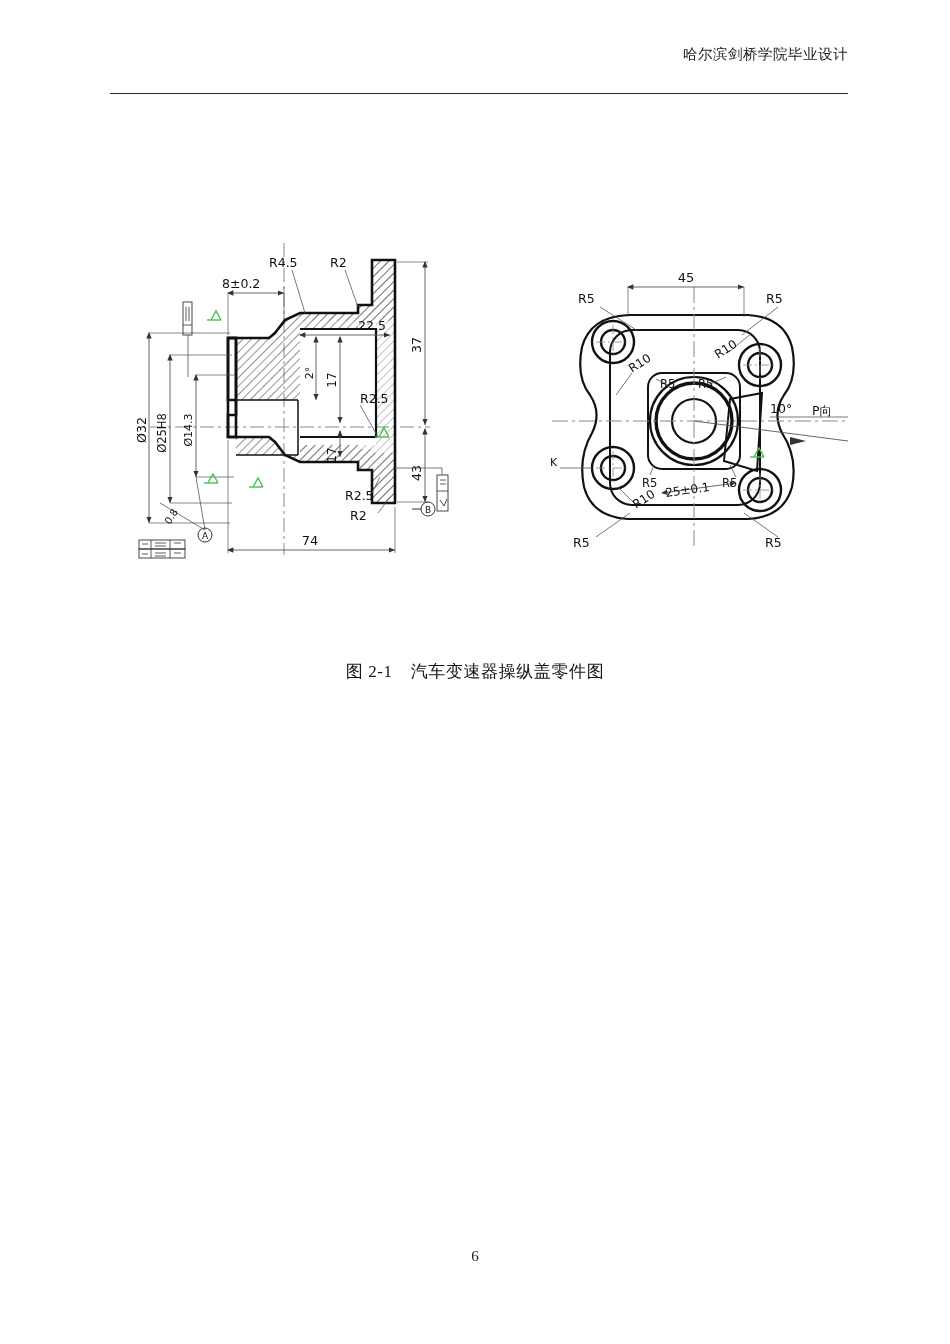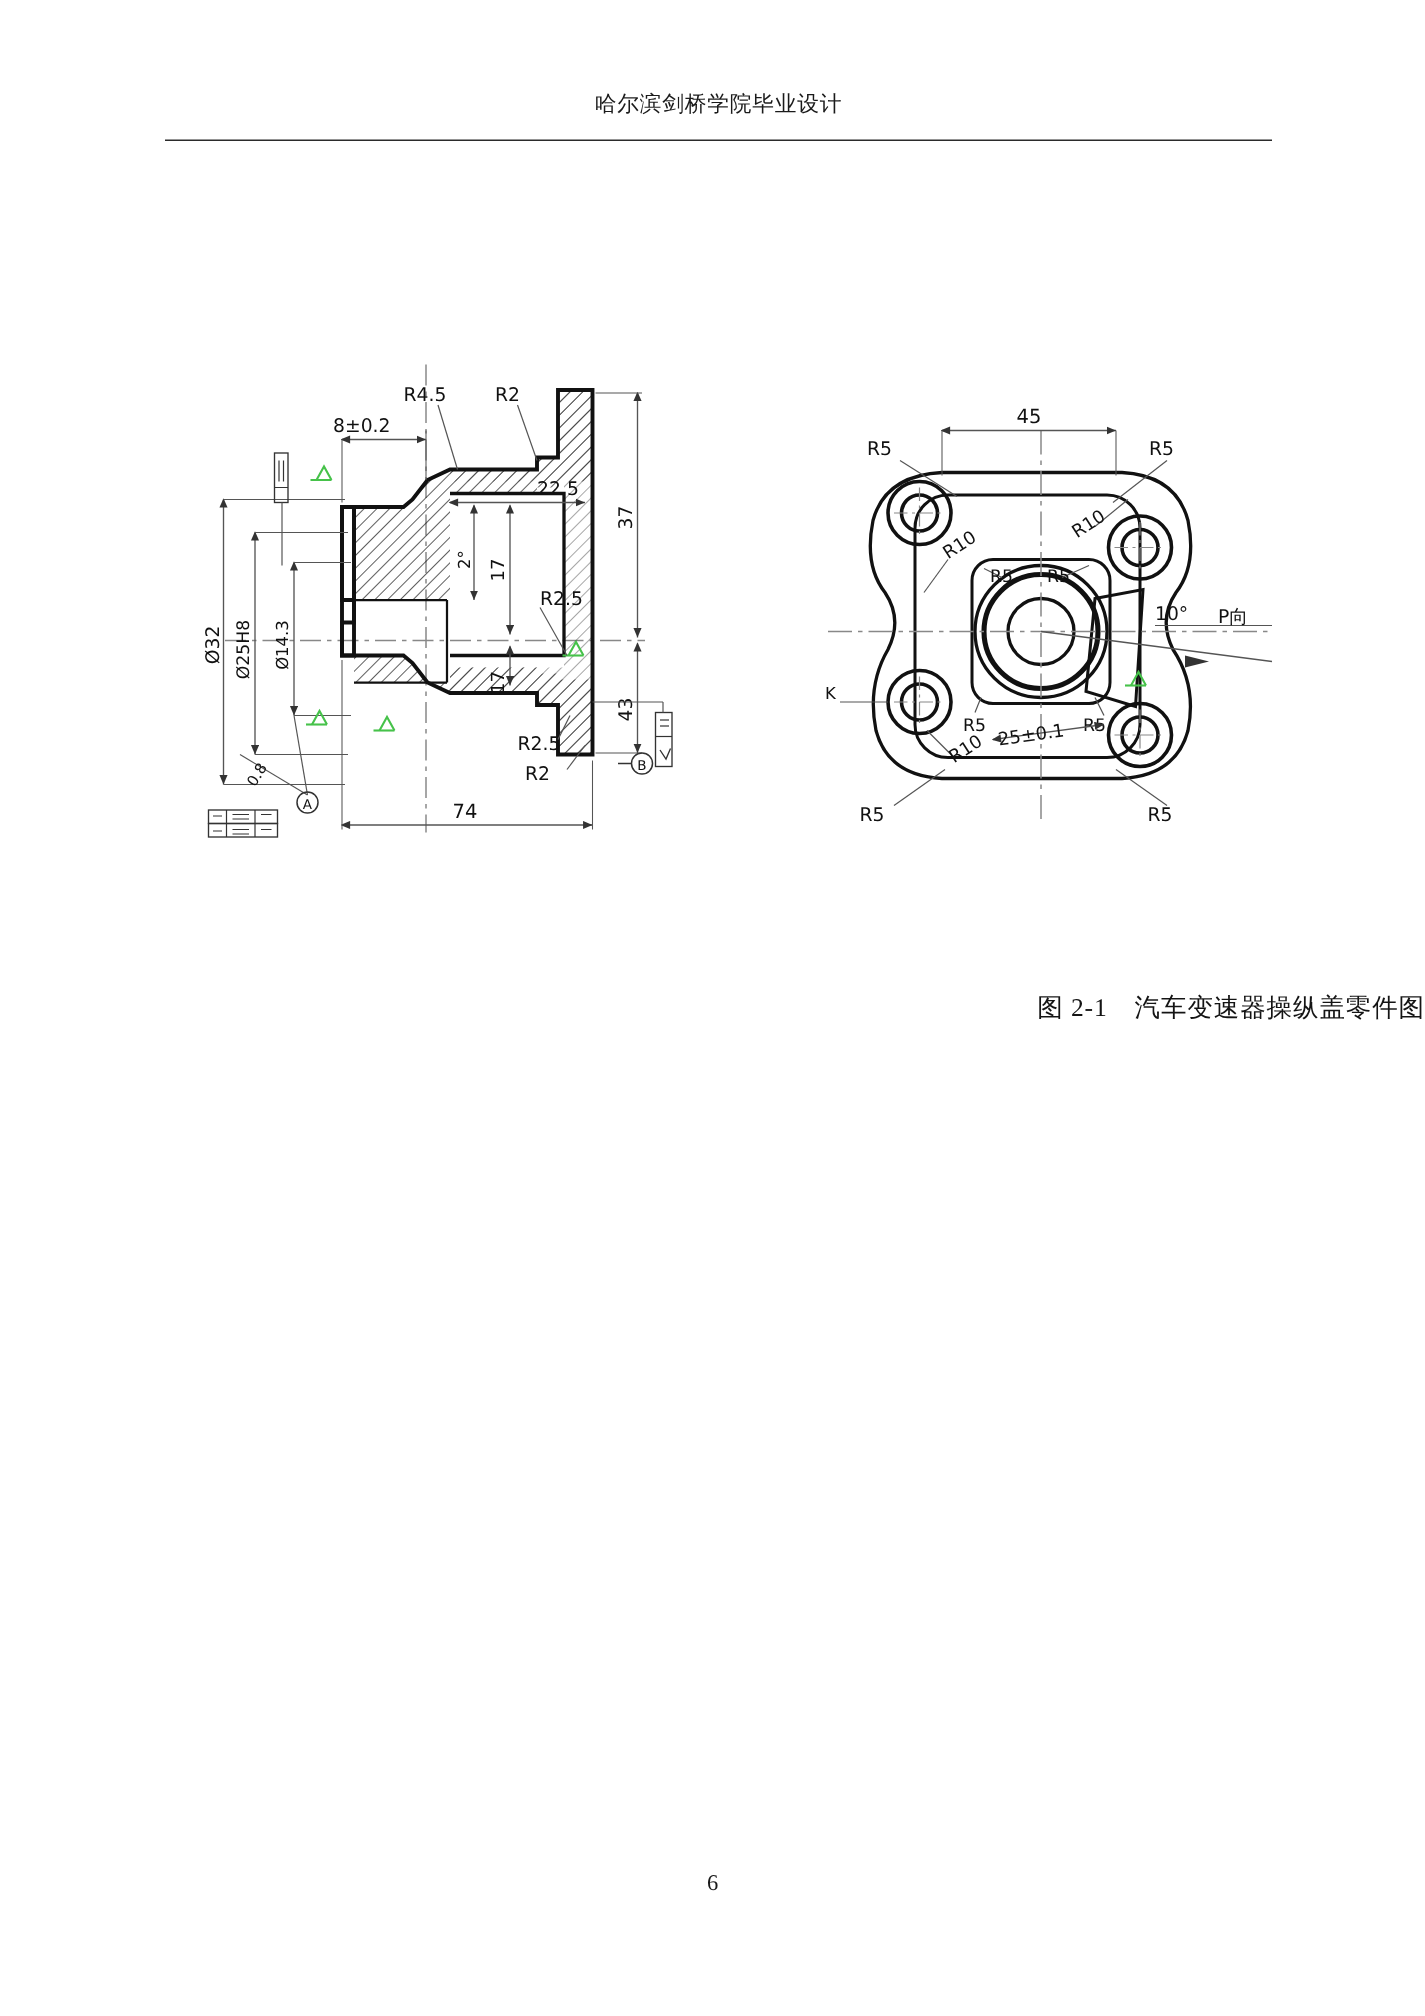--- a/index.html
+++ b/index.html
@@ -13,23 +13,23 @@
     position: relative;
     font-family: "Liberation Serif", "DejaVu Serif", serif;
     color: #000;
     overflow: hidden;
   }
 
   
   #page-header {
     position: absolute;
     left: 110px;
-    top: 60px;
+    top: 45px;
     width: 738px;
-    text-align: center;
+    text-align: right;
   }
   #page-header .htext {
     font-size: 14.5px;
     letter-spacing: 0.5px;
     color: #1a1a1a;
     display: inline-block;
     padding-bottom: 6px;
   }
   #header-rule {
     position: absolute;
@@ -48,21 +48,21 @@
     width: 950px;
     height: 430px;
   }
   .draw-svg { display: block; }
 
   #figure-caption {
     position: absolute;
     left: 0;
     top: 660px;
     width: 950px;
-    text-align: right;
+    text-align: center;
     font-size: 17px;
     color: #141414;
     letter-spacing: 0.6px;
   }
   #figure-caption .num { margin-right: 18px; }
 
   
   #page-number {
     position: absolute;
     left: 0;

